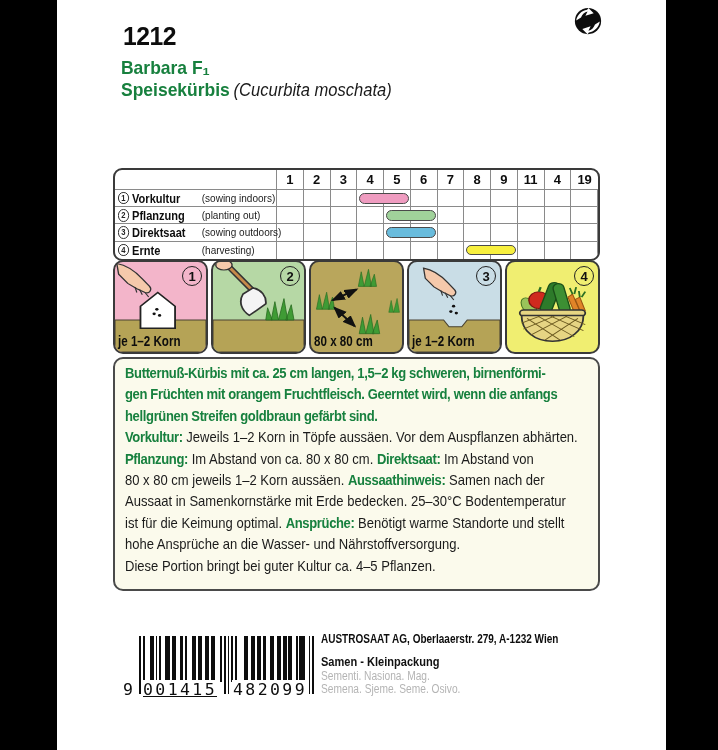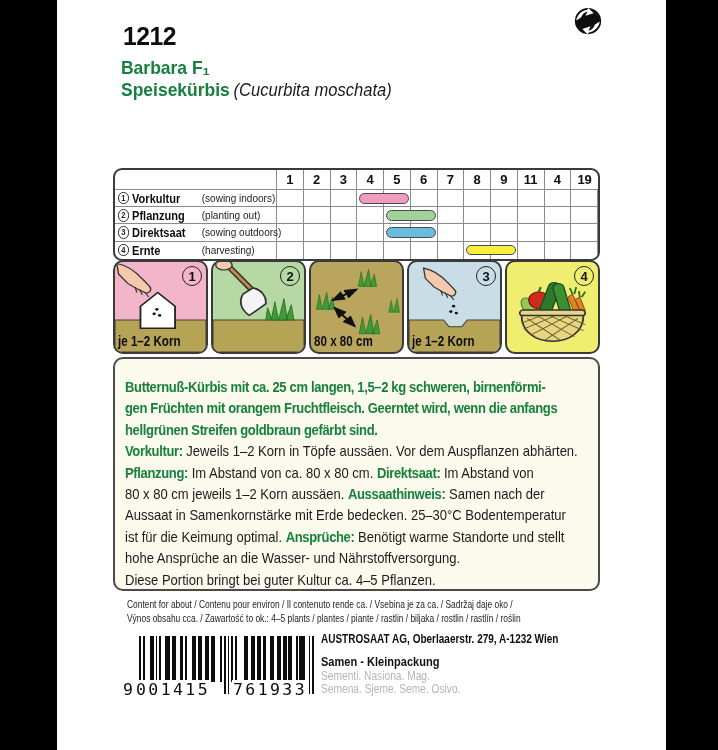--- a/index.html
+++ b/index.html
@@ -58,21 +58,21 @@
   .badge { position: absolute; top: 4px; right: 4px; width: 20px; height: 20px; border: 1.8px solid #222;
            border-radius: 50%; display: flex; align-items: center; justify-content: center;
            font-size: 13px; font-weight: 700; color: #111; }
   .pcap { position: absolute; left: 3px; bottom: 3px; font-size: 14.5px; font-weight: 700; color: #0d0d0d;
           transform: scaleX(.8); transform-origin: 0 100%; white-space: nowrap; }
   .pcap .pfx { font-size: 9px; font-weight: 700; margin-right: 2px; }
 
   
   .desc-box { position: absolute; left: 56px; top: 357px; width: 487px; height: 234px;
               background: #fbfaec; border: 2px solid #4a4a4a; border-radius: 10px;
-              padding: 18px 10px; overflow: hidden; }
+              padding: 4px 10px; overflow: hidden; }
   .desc-line { font-size: 14.8px; line-height: 21.4px; color: #1b1b1b; white-space: nowrap;
                transform: scaleX(.88); transform-origin: 0 0; }
   .desc-line .dg { color: #17803e; font-weight: 700; letter-spacing: -0.4px; }
 
   
   .f-content { position: absolute; left: 70px; top: 597px; font-size: 10.5px; color: #1d1d1d;
                line-height: 14.2px; }
   .f-content > div { transform: scaleX(.8); transform-origin: 0 0; white-space: nowrap; }
   .f-address { position: absolute; left: 264px; top: 632px; font-size: 12.5px; font-weight: 700;
                color: #0d0d0d; transform: scaleX(.8); transform-origin: 0 0; white-space: nowrap; }
@@ -83,21 +83,21 @@
   .f-gray1 { top: 669px; }
   .f-gray2 { top: 682px; }
 
   
   .bc { position: absolute; left: 66px; top: 634px; width: 210px; height: 76px; background: #fff; }
   .bc-bars { position: absolute; left: 16px; top: 2px; display: flex; align-items: flex-start; }
   .bc-bars .m { width: 1.85px; }
   .bc-digit { position: absolute; font-family: "DejaVu Sans Mono", "Liberation Mono", monospace;
               font-size: 16.5px; color: #0d0d0d; top: 46px; background: #fff; }
   .bc-lead { left: 0; }
-  .bc-g1 { left: 12px; width: 76px; text-align: center; letter-spacing: 2.4px; }
+  .bc-g1 { left: 20px; width: 76px; letter-spacing: 2.4px; text-decoration: underline; }
   .bc-g2 { left: 109px; width: 76px; text-align: center; letter-spacing: 2.4px; }
 </style>
 </head>
 <body>
 
 <div class="packet">
 
   <div class="ordnum">1212</div>
 
   <div class="gdot">
@@ -323,24 +323,20 @@
         <div class="desc-line"><span class="dg">Vorkultur:</span><span> Jeweils 1–2 Korn in Töpfe aussäen. Vor dem Auspflanzen abhärten.</span></div>
         <div class="desc-line"><span class="dg">Pflanzung:</span><span> Im Abstand von ca. 80 x 80 cm. </span><span class="dg">Direktsaat:</span><span> Im Abstand von</span></div>
         <div class="desc-line"><span>80 x 80 cm jeweils 1–2 Korn aussäen. </span><span class="dg">Aussaathinweis:</span><span> Samen nach der</span></div>
         <div class="desc-line"><span>Aussaat in Samenkornstärke mit Erde bedecken. 25–30°C Bodentemperatur</span></div>
         <div class="desc-line"><span>ist für die Keimung optimal. </span><span class="dg">Ansprüche:</span><span> Benötigt warme Standorte und stellt</span></div>
         <div class="desc-line"><span>hohe Ansprüche an die Wasser- und Nährstoffversorgung.</span></div>
         <div class="desc-line"><span>Diese Portion bringt bei guter Kultur ca. 4–5 Pflanzen.</span></div>
       </div>
   </div>
 
-  <div class="f-content">
-    <div>Content for about / Contenu pour environ / Il contenuto rende ca. / Vsebina je za ca. / Sadržaj daje oko /</div>
-    <div>Výnos obsahu cca. / Zawartość to ok.:  4–5 plants / plantes / piante / rastlin / biljaka / rostlin / rastlín / roślin</div>
-  </div>
 
   <div class="bc">
     <div class="bc-bars">
         <div class="m" style="height: 58px; background: rgb(13, 13, 13);"></div>
         <div class="m" style="height: 58px; background: transparent;"></div>
         <div class="m" style="height: 58px; background: rgb(13, 13, 13);"></div>
         <div class="m" style="height: 46px; background: transparent;"></div>
         <div class="m" style="height: 46px; background: transparent;"></div>
         <div class="m" style="height: 46px; background: transparent;"></div>
         <div class="m" style="height: 46px; background: rgb(13, 13, 13);"></div>
@@ -428,21 +424,21 @@
         <div class="m" style="height: 46px; background: rgb(13, 13, 13);"></div>
         <div class="m" style="height: 46px; background: rgb(13, 13, 13);"></div>
         <div class="m" style="height: 46px; background: transparent;"></div>
         <div class="m" style="height: 46px; background: transparent;"></div>
         <div class="m" style="height: 58px; background: rgb(13, 13, 13);"></div>
         <div class="m" style="height: 58px; background: transparent;"></div>
         <div class="m" style="height: 58px; background: rgb(13, 13, 13);"></div>
       </div>
     <div class="bc-digit bc-lead">9</div>
     <div class="bc-digit bc-g1">001415</div>
-    <div class="bc-digit bc-g2">761933</div>
+    <div class="bc-digit bc-g2">482099</div>
   </div>
 
   <div class="f-address">AUSTROSAAT AG, Oberlaaerstr. 279, A-1232 Wien</div>
   <div class="f-samen">Samen - Kleinpackung</div>
   <div class="f-gray1">Sementi. Nasiona. Mag.</div>
   <div class="f-gray2">Semena. Sjeme. Seme. Osivo.</div>
 
 </div>
 
 </body></html>

